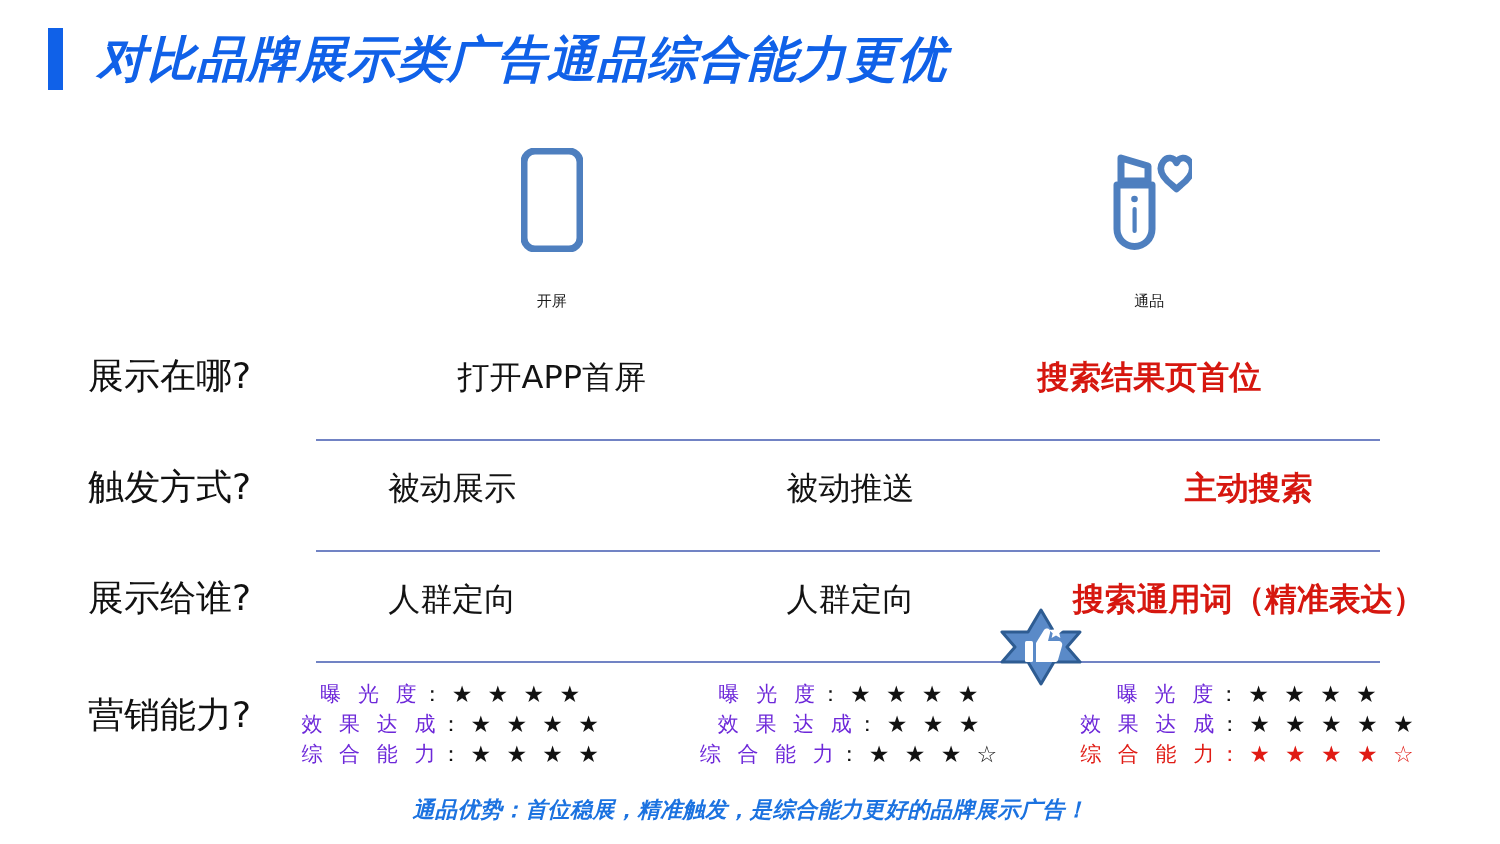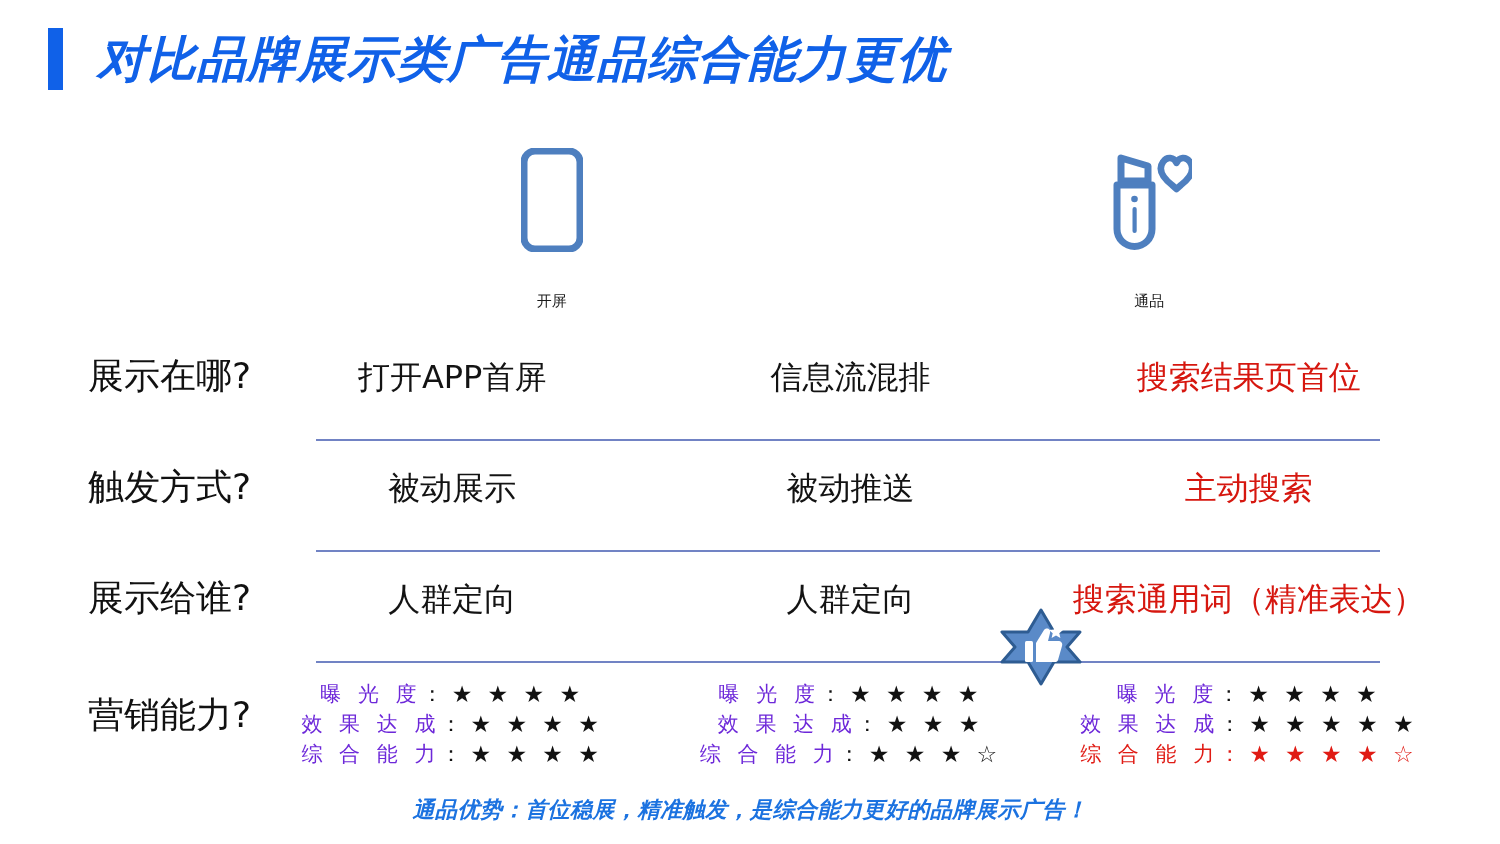--- a/index.html
+++ b/index.html
@@ -105,21 +105,21 @@
     padding-top: 18px;
   }
   .cell-text {
     font-size: 32px;
     color: #131313;
     white-space: nowrap;
     font-family: "DejaVu Sans", "Liberation Sans", sans-serif;
   }
   .cell.highlight .cell-text {
     color: #D6170F;
-    font-weight: normal;
+    font-weight: bold;
   }
   .row-divider {
     position: absolute;
     left: 316px;
     bottom: 0;
     width: 1064px;
     height: 2px;
     background: #7183C4;
   }
 
@@ -232,23 +232,20 @@
 </div>
 
 <div id="rows">
 
   <div class="row">
     <div class="row-label">展示在哪?</div>
     <div class="row-cells">
       <div class="cell">
         <span class="cell-text">打开APP首屏</span>
       </div>
-      <div class="cell">
-        <span class="cell-text">信息流混排</span>
-      </div>
       <div class="cell highlight">
         <span class="cell-text">搜索结果页首位</span>
       </div>
     </div>
     <div class="row-divider"></div>
   </div>
 
   <div class="row">
     <div class="row-label">触发方式?</div>
     <div class="row-cells">

